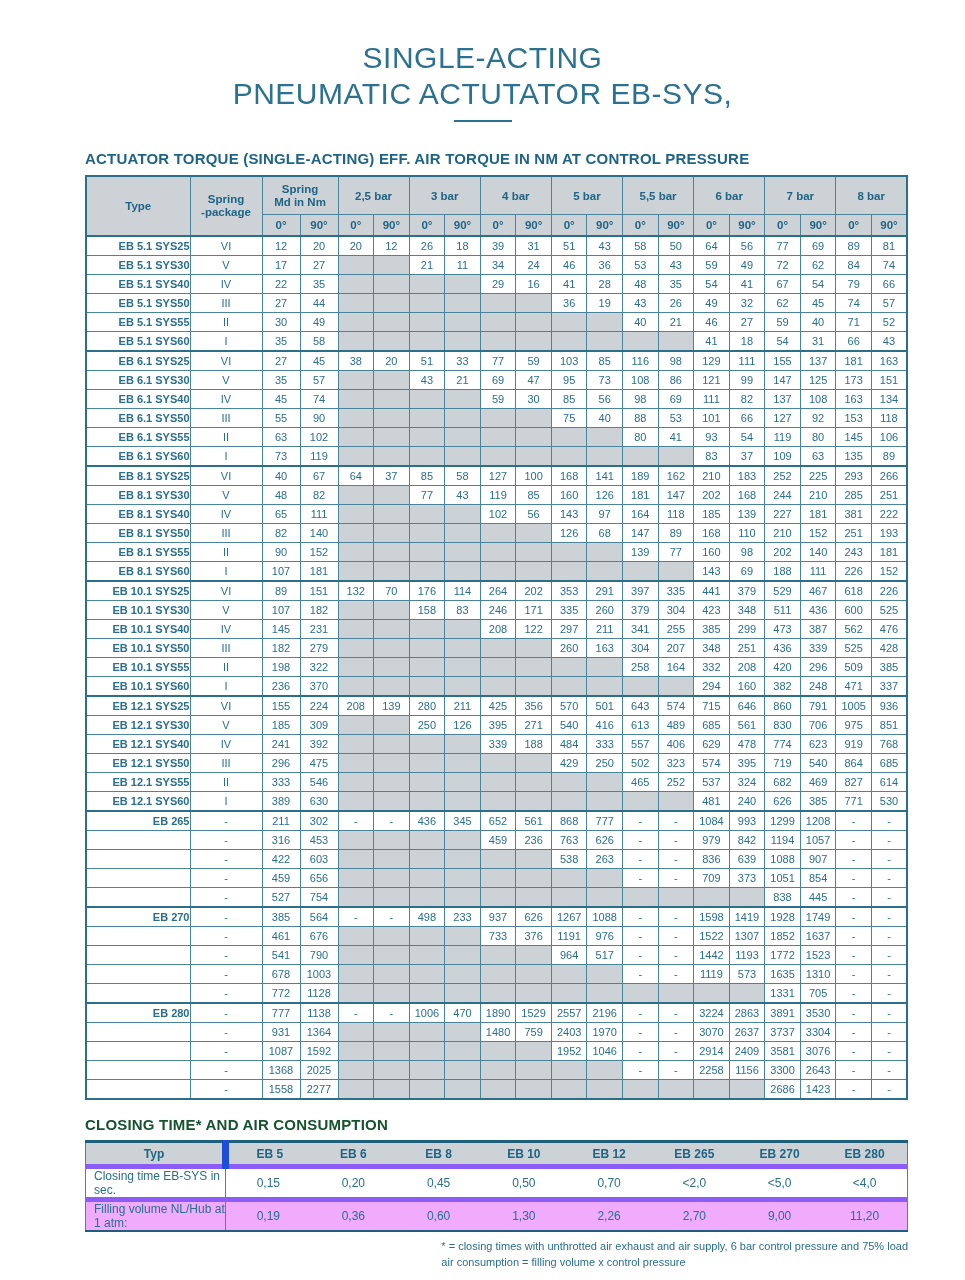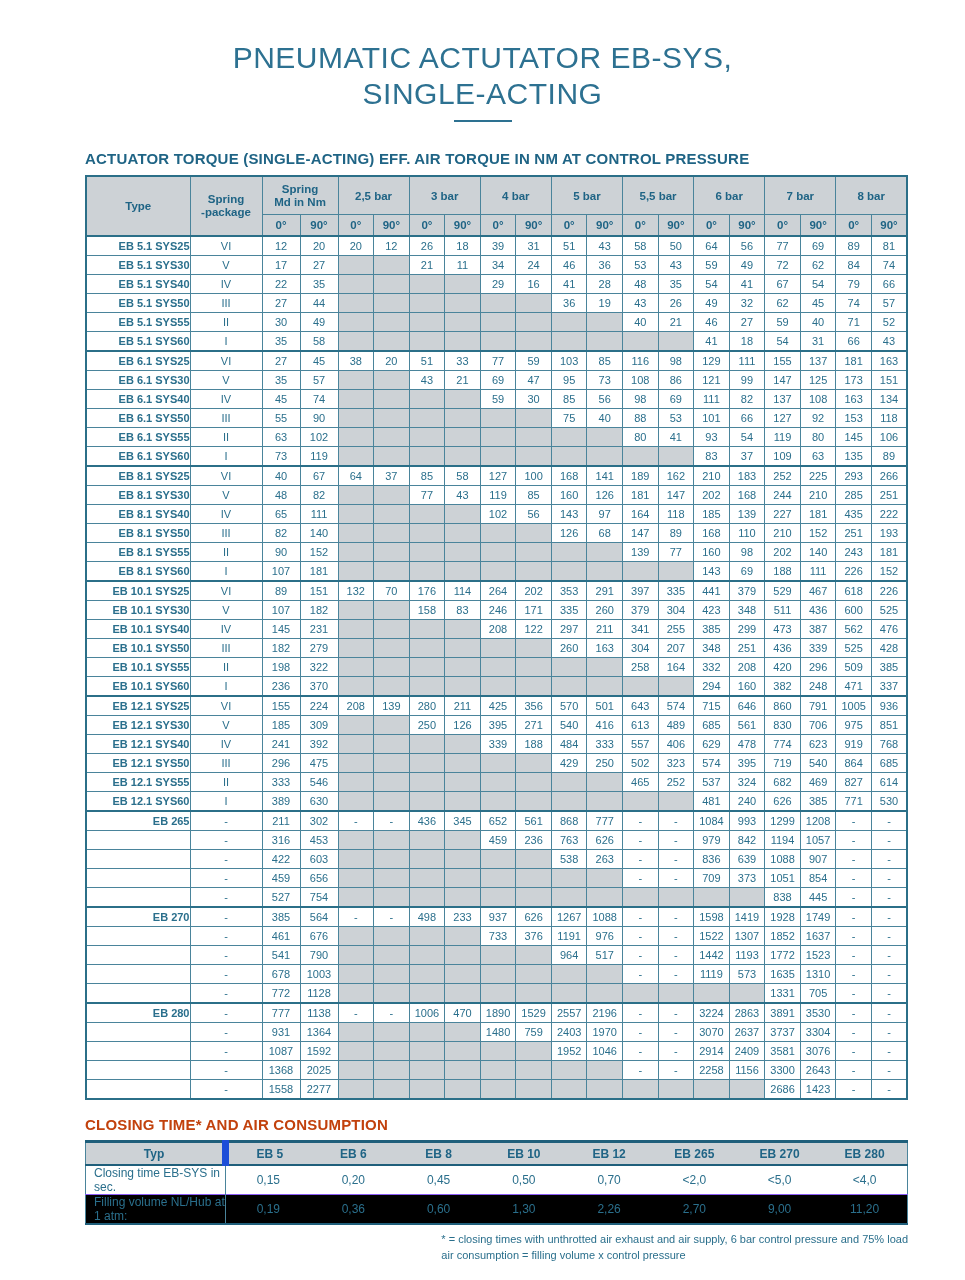--- a/index.html
+++ b/index.html
@@ -33,56 +33,56 @@
   table.torque thead tr:first-child th { height:37px; }
   table.torque thead tr:last-child th { height:20px; border-bottom:2px solid #2b6f88; }
   table.torque th.h-spring div { line-height:13px; }
   table.torque th.h-md div { line-height:13px; }
   table.torque tbody td { height:18px; background:#ffffff; }
   table.torque tbody td.type-cell { font-weight:bold;text-align:right; }
   table.torque tbody td.empty { background:#cdd2d6; }
   table.torque tbody tr.group-start td { border-top:2px solid #2b6f88; }
 
   .closing-heading {
-    margin-top:16px; font-size:15px; font-weight:bold; color:#c2410c; letter-spacing:0.2px;
+    margin-top:16px; font-size:15px; font-weight:bold; color:#14532d; letter-spacing:0.2px;
   }
   table.closing {
     margin-top:7px; width:823px; border-collapse:collapse; table-layout:fixed;
     font-size:12px; color:#2a6f8c;
     border-left:1px solid #4a849b; border-right:1px solid #4a849b;
     border-top:3px solid #1f5f7b; border-bottom:2px solid #1f5f7b;
   }
   table.closing col.c-typ { width:140px; }
   table.closing th, table.closing td { padding:0; text-align:center; height:21px; }
   table.closing thead th {
     background:#cdd2d6; color:#1f6485; font-weight:bold; border-bottom:2px solid #1f5f7b;
   }
   table.closing td.c-label { text-align:left; padding-left:8px; }
-  table.closing td { border-left:1px solid #4a849b; border-top:1px solid #8b5cf6; }
+  table.closing td { border-left:1px solid #4a849b; border-top:5px solid #8b5cf6; }
   table.closing td:first-child { border-left:none; }
   table.closing td + td { border-left:none; }
   table.closing td.c-label + td { border-left:1px solid #4a849b; }
   table.closing th:nth-child(2) { border-left:7px solid #1d4ed8; }
   table.closing tbody tr.shade td { background:#cdd2d6; }
   table.closing tbody tr td { background:#ffffff; }
-  table.closing tbody tr.shade td { background:#000000; }
+  table.closing tbody tr.shade td { background:#f0abfc; }
 
   .footnotes { display:flex; justify-content:flex-end; margin-top:6px; font-size:11px; line-height:16px; }
   .footnote-left { max-width:620px; }
   .footnote-right { white-space:nowrap; }
   .bottom-note { margin-top:22px; font-size:11px; }
 </style>
 </head>
 <body>
 
 <div class="sheet">
 
   <div class="title-block">
+    <div class="title-line">SINGLE-ACTING</div>
     <div class="title-line">PNEUMATIC ACTUTATOR EB-SYS,</div>
-    <div class="title-line">SINGLE-ACTING</div>
     <div class="title-underline"></div>
   </div>
 
   <div class="content">
 
     <div class="section-heading">ACTUATOR TORQUE (SINGLE-ACTING) EFF. AIR TORQUE IN NM AT CONTROL PRESSURE</div>
 
     <table class="torque">
       <colgroup>
         <col class="c-type">
@@ -468,21 +468,21 @@
             <td>102</td>
             <td>56</td>
             <td>143</td>
             <td>97</td>
             <td>164</td>
             <td>118</td>
             <td>185</td>
             <td>139</td>
             <td>227</td>
             <td>181</td>
-            <td>435</td>
+            <td>381</td>
             <td>222</td>
           </tr>
           <tr>
             <td class="type-cell">EB 8.1 SYS50</td>
             <td class="spring-cell">III</td>
             <td>82</td>
             <td>140</td>
             <td class="empty"></td>
             <td class="empty"></td>
             <td class="empty"></td>

